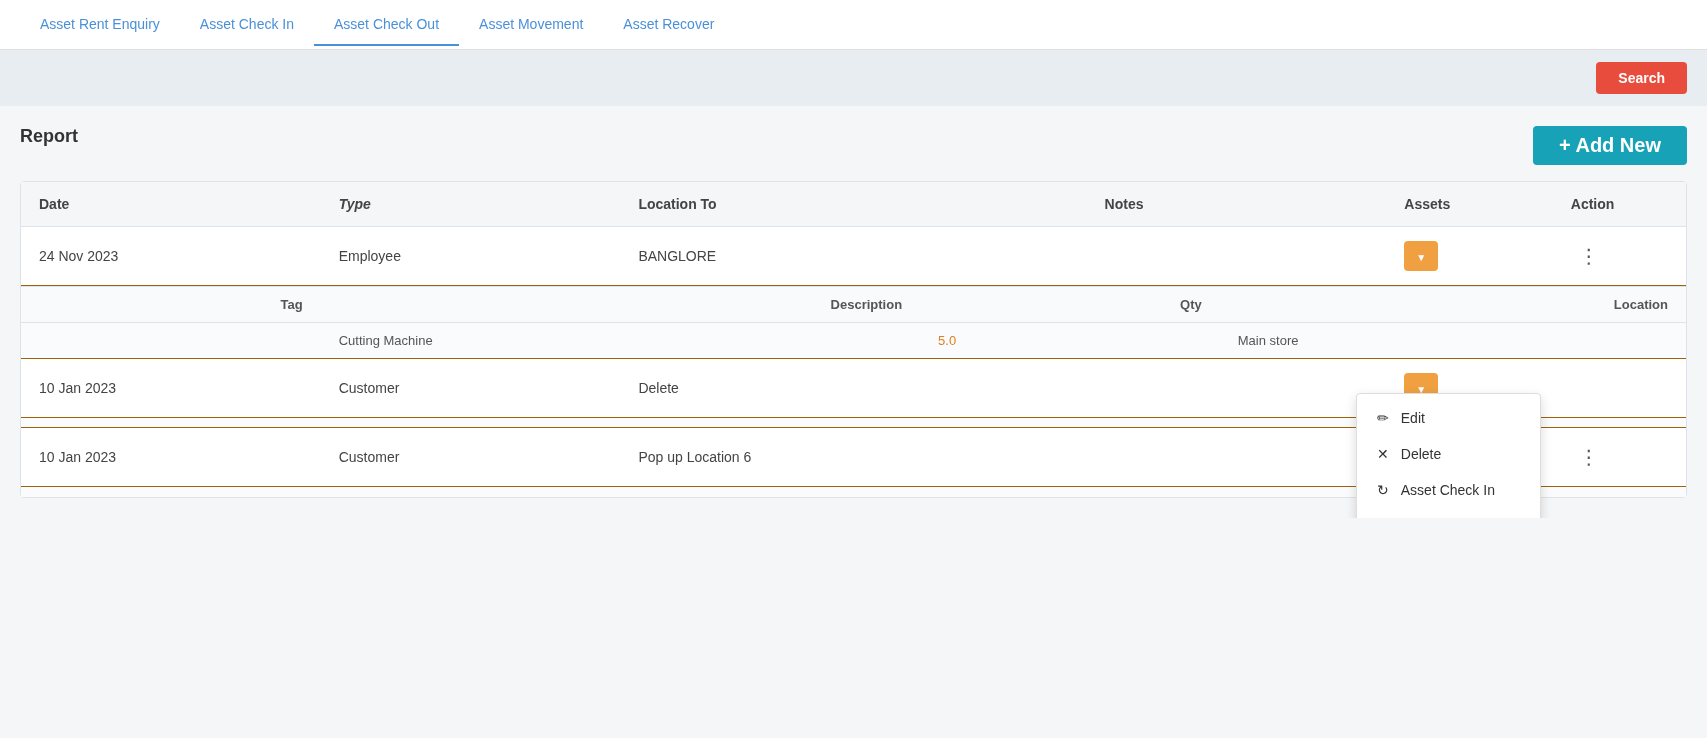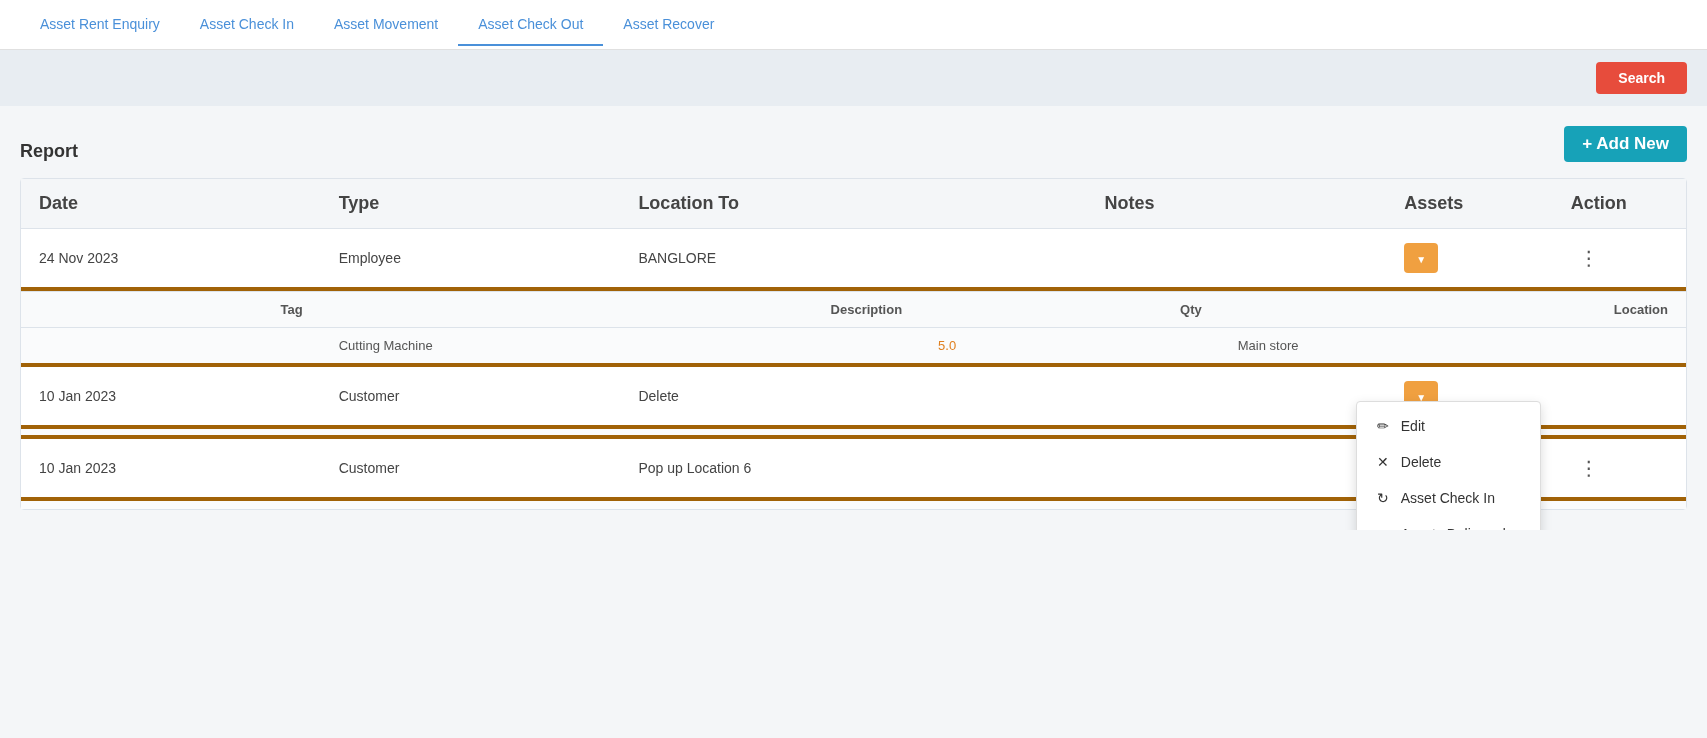--- a/index.html
+++ b/index.html
@@ -49,61 +49,61 @@
       font-weight: bold;
     }
 
     .content-area {
       background: #f4f6f8;
       padding: 20px;
     }
     .report-header {
       display: flex;
       justify-content: space-between;
-      align-items: flex-end;
+      align-items: flex-start;
       margin-bottom: 16px;
     }
     .report-title {
       font-size: 18px;
       font-weight: 600;
       color: #333;
     }
     .add-new-btn {
       background: #17a2b8;
       color: #fff;
       border: none;
-      padding: 8px 18px;
-      border-radius: 4px;
-      cursor: pointer;
-      font-size: 17px;
+      padding: 8px 26px;
+      border-radius: 4px;
+      cursor: pointer;
+      font-size: 20px;
       font-weight: bold;
     }
 
     .table-container {
       background: #fff;
       border: 1px solid #dde3ea;
       border-radius: 4px;
       overflow: visible;
     }
     .table-main {
       width: 100%;
       border-collapse: collapse;
     }
     .table-main th {
       background: #f4f6f8;
       padding: 14px 18px;
       text-align: left;
       font-weight: 600;
       color: #444;
       border-bottom: 1px solid #dde3ea;
-      font-size: 18px;
+      font-size: 14px;
     }
     .table-main td {
       padding: 14px 18px;
-      border-bottom: 4px solid #a16207;
+      border-bottom: 1px solid #a16207;
       vertical-align: middle;
       color: #444;
       font-size: 14px;
     }
     .table-main tr:last-child td {
       border-bottom: none;
     }
 
     .assets-dropdown-btn {
       background: #f0a040;
@@ -180,34 +180,34 @@
       display: flex;
       align-items: center;
       gap: 10px;
       padding: 10px 18px;
       cursor: pointer;
       font-size: 14px;
       color: #333;
     }
 
     .col-date { width: 18%; }
-    .col-type { width: 18%; }
+    .col-type { width: 18%; font-style: italic; }
     .col-location { width: 28%; }
     .col-notes { width: 18%; }
     .col-assets { width: 10%; }
     .col-action { width: 8%; }
   </style>
 </head>
 <body>
 
 <div class="top-nav">
   <a class="nav-tab">Asset Rent Enquiry</a>
   <a class="nav-tab">Asset Check In</a>
+  <a class="nav-tab active">Asset Check Out</a>
   <a class="nav-tab">Asset Movement</a>
-  <a class="nav-tab active">Asset Check Out</a>
   <a class="nav-tab">Asset Recover</a>
 </div>
 
 <div class="search-bar">
   <button class="search-btn">Search</button>
 </div>
 
 <div class="content-area">
   <div class="report-header">
     <span class="report-title">Report</span>

